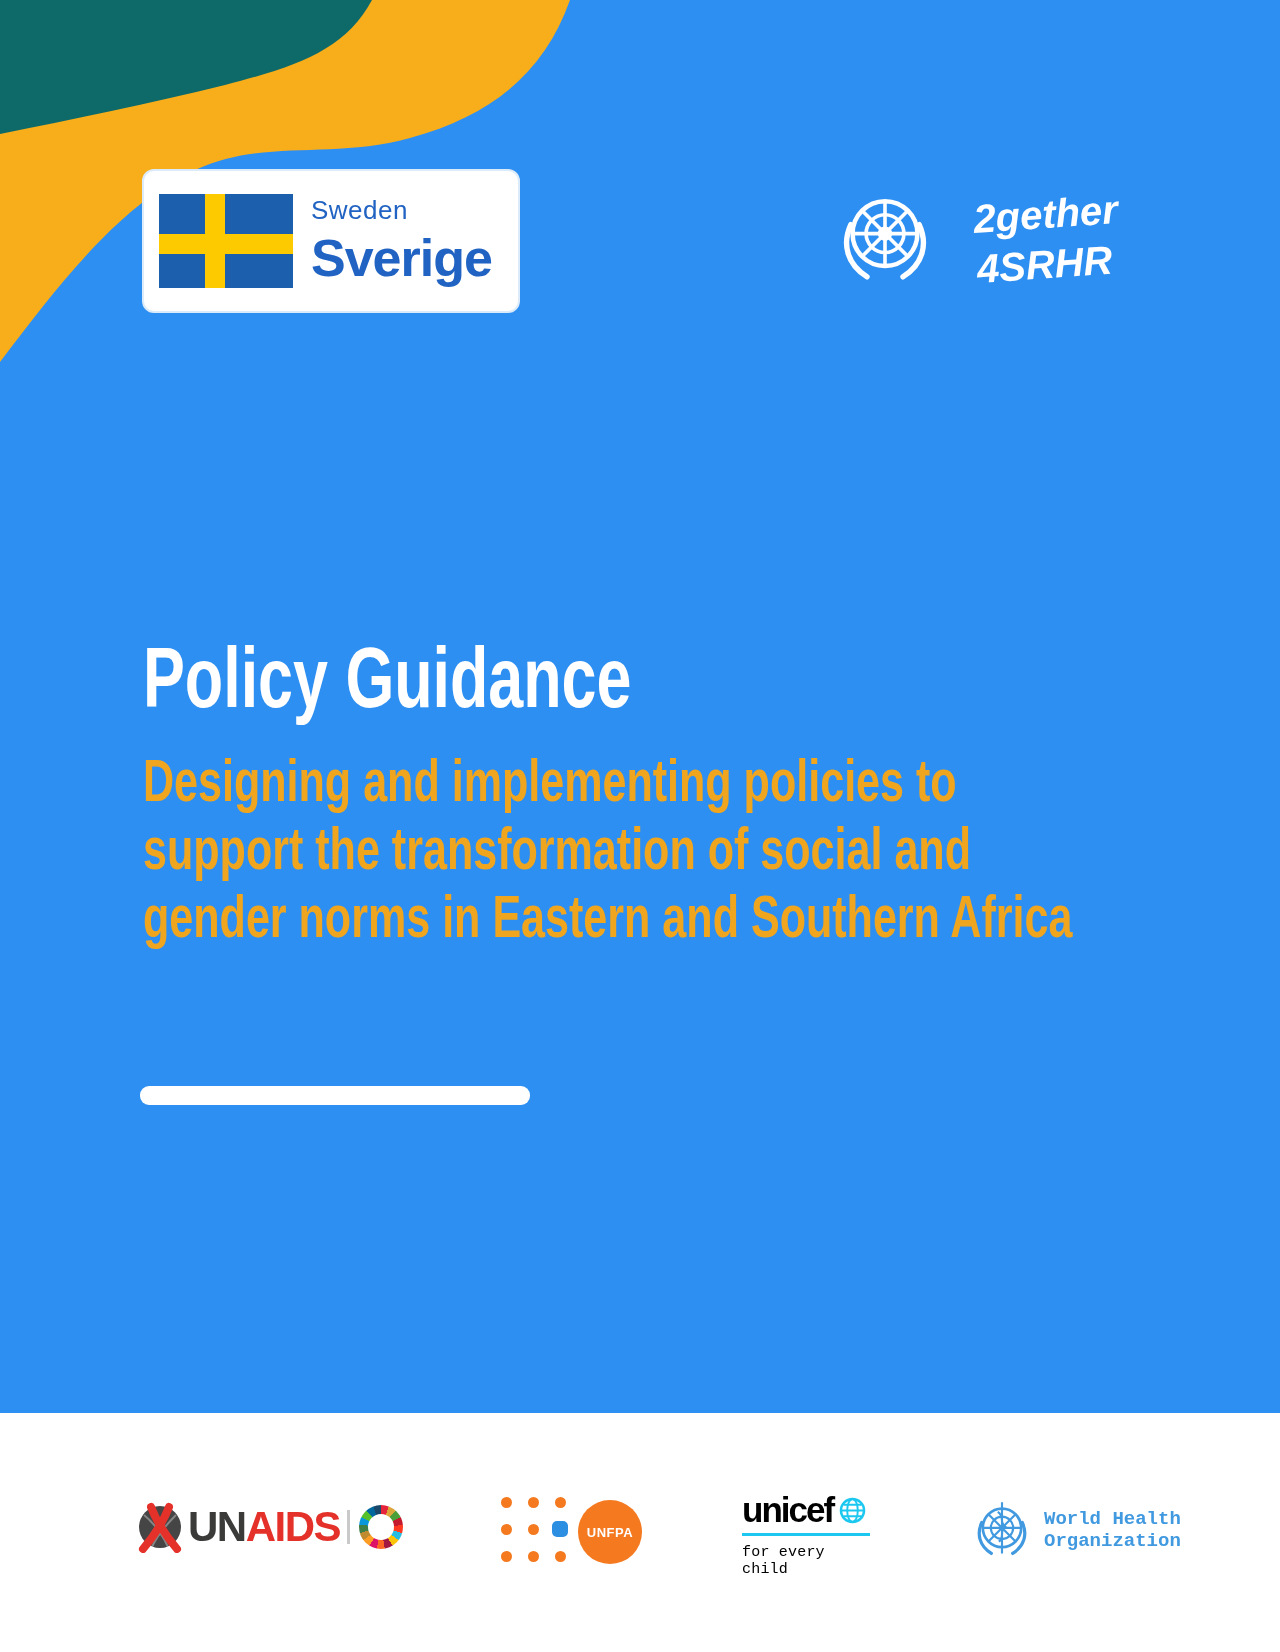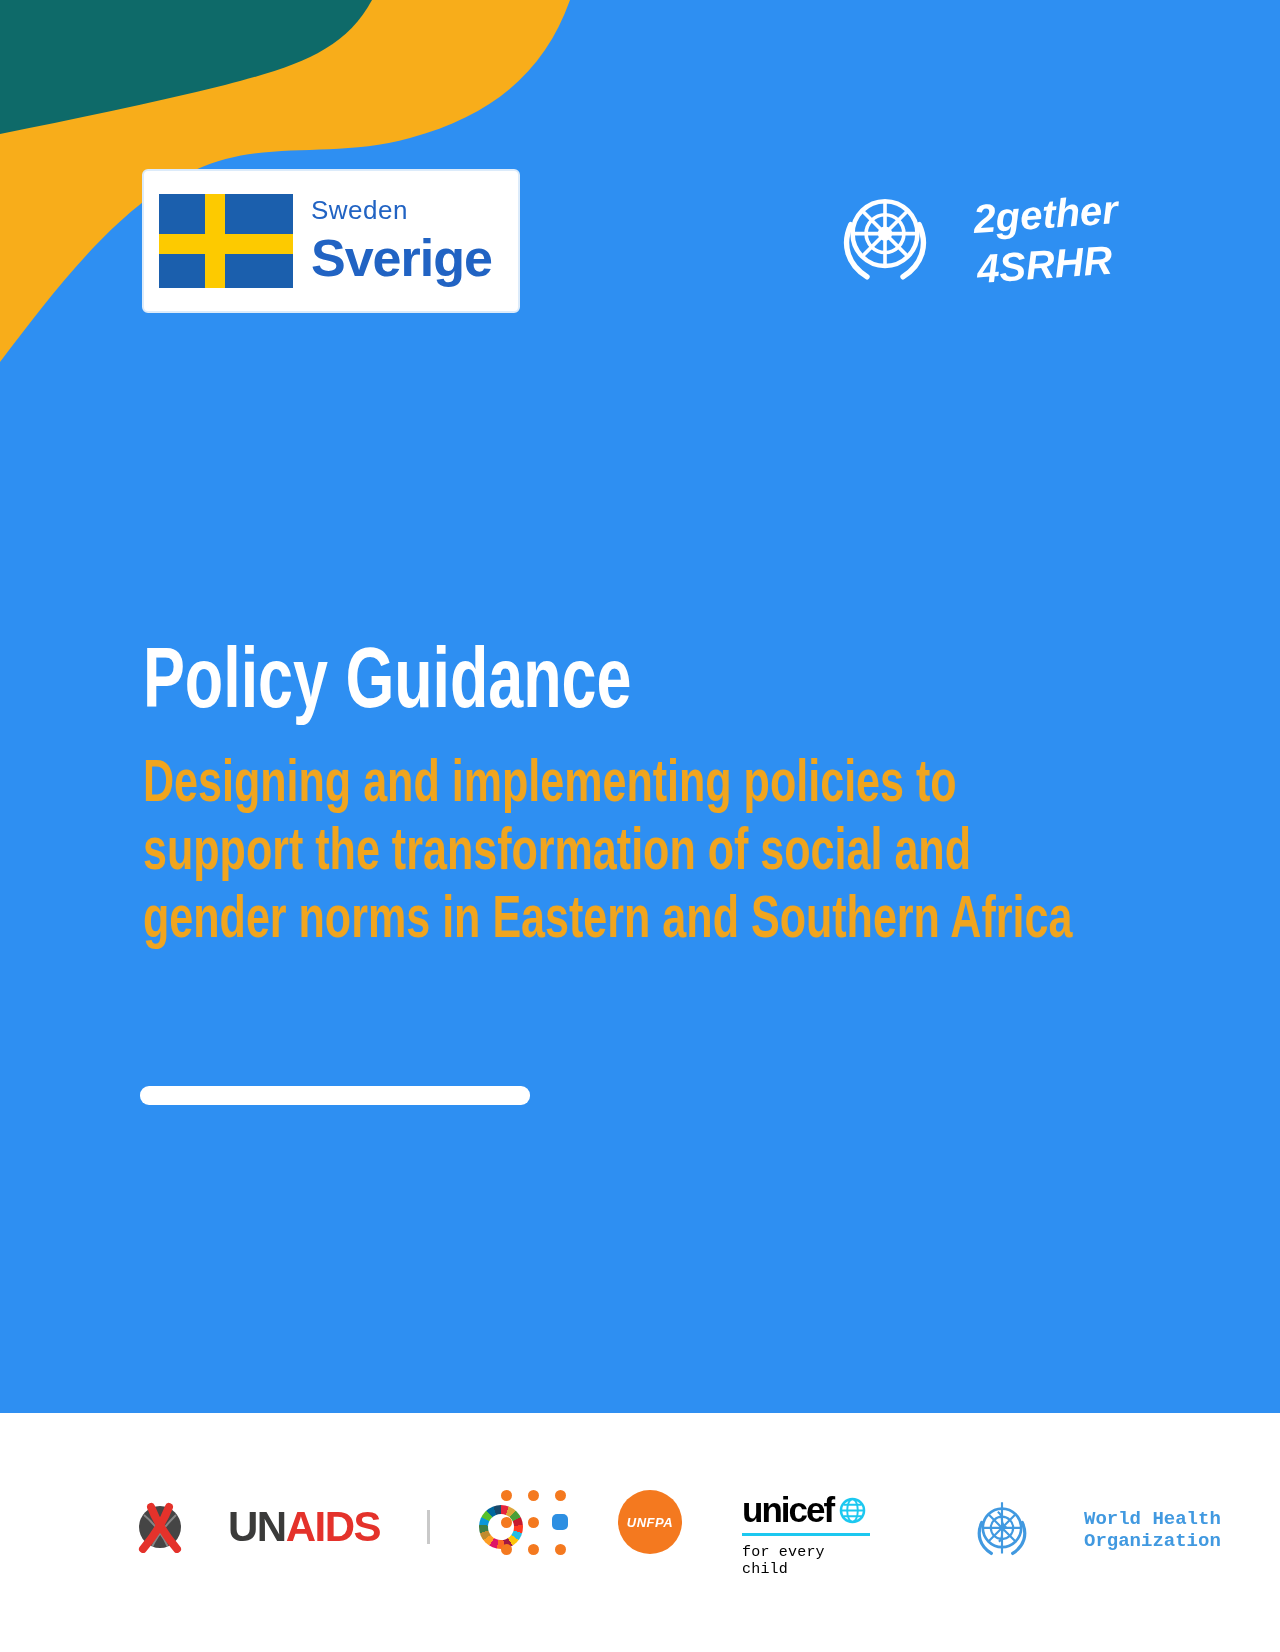--- a/index.html
+++ b/index.html
@@ -13,21 +13,21 @@
   }
 
   
   .corner-decor { position: absolute; left: 0; top: 0; }
 
   
   .sweden-box {
     position: absolute; left: 142px; top: 169px;
     width: 378px; height: 144px;
     background: #ffffff; border: 2px solid #dcebfa; box-sizing: border-box;
-    border-radius: 6px;
+    border-radius: 12px;
     display: flex; align-items: center;
   }
   .sweden-flag {
     position: relative; margin-left: 15px;
     width: 134px; height: 94px; background: #1B5FAD; overflow: hidden;
   }
   .sweden-flag .cross-v { position: absolute; left: 46px; top: 0; width: 20px; height: 100%; background: #FDCA00; }
   .sweden-flag .cross-h { position: absolute; left: 0; top: 40px; width: 100%; height: 20px; background: #FDCA00; }
   .sweden-text { margin-left: 18px; color: #2163C3; }
   .sweden-en { font-size: 26px; letter-spacing: 0.5px; }
@@ -60,41 +60,41 @@
   .divider-rule {
     position: absolute; left: 140px; top: 1086px;
     width: 390px; height: 19px; background: #ffffff; border-radius: 9px;
   }
 
   
   .footer {
     position: absolute; left: 0; bottom: 0;
     width: 100%; height: 239px; background: #ffffff;
   }
-  .footer .logo { position: absolute; gap: 40px; }
+  .footer .logo { position: absolute; }
 
   
   .unaids { left: 136px; top: 88px; display: flex; align-items: center; }
   .unaids-word { font-size: 42px; font-weight: 700; letter-spacing: -1.5px; margin-left: 4px; white-space: nowrap; }
   .unaids-un   { color: #3B3B3A; }
   .unaids-aids { color: #E4322B; }
   .unaids-sep  { width: 3px; height: 34px; background: #c9c9c9; margin: 0 9px 0 7px; }
   .sdg-wheel {
     width: 44px; height: 44px; border-radius: 50%;
     background: conic-gradient(#E5243B 0 21deg,#DDA63A 21deg 42deg,#4C9F38 42deg 64deg,
       #C5192D 64deg 85deg,#FF3A21 85deg 106deg,#26BDE2 106deg 127deg,#FCC30B 127deg 148deg,
       #A21942 148deg 170deg,#FD6925 170deg 191deg,#DD1367 191deg 212deg,#FD9D24 212deg 233deg,
       #BF8B2E 233deg 254deg,#3F7E44 254deg 276deg,#0A97D9 276deg 297deg,#56C02B 297deg 318deg,
       #00689D 318deg 339deg,#19486A 339deg 360deg);
     display: flex; align-items: center; justify-content: center;
   }
   .sdg-wheel-center { width: 26px; height: 26px; border-radius: 50%; background: #ffffff; }
 
   
-  .unfpa { left: 498px; top: 74px; display: flex; align-items: center; font-style: italic; }
+  .unfpa { left: 498px; top: 81px; display: flex; align-items: flex-end; }
   .unfpa-dots { display: grid; grid-template-columns: repeat(3, 16px); grid-auto-rows: 16px; gap: 11px; }
   .unfpa-dot { width: 11px; height: 11px; background: #F4791F; border-radius: 50%; margin: auto; }
   .unfpa-dot.blue { width: 16px; height: 16px; background: #2D8FE2; border-radius: 5px; }
   .unfpa-circle {
     width: 64px; height: 64px; border-radius: 50%; background: #F4791F;
     margin-left: 10px; display: flex; align-items: center; justify-content: center;
     color: #ffffff; font-size: 13px; font-weight: 700; letter-spacing: 0.5px;
   }
 
   

